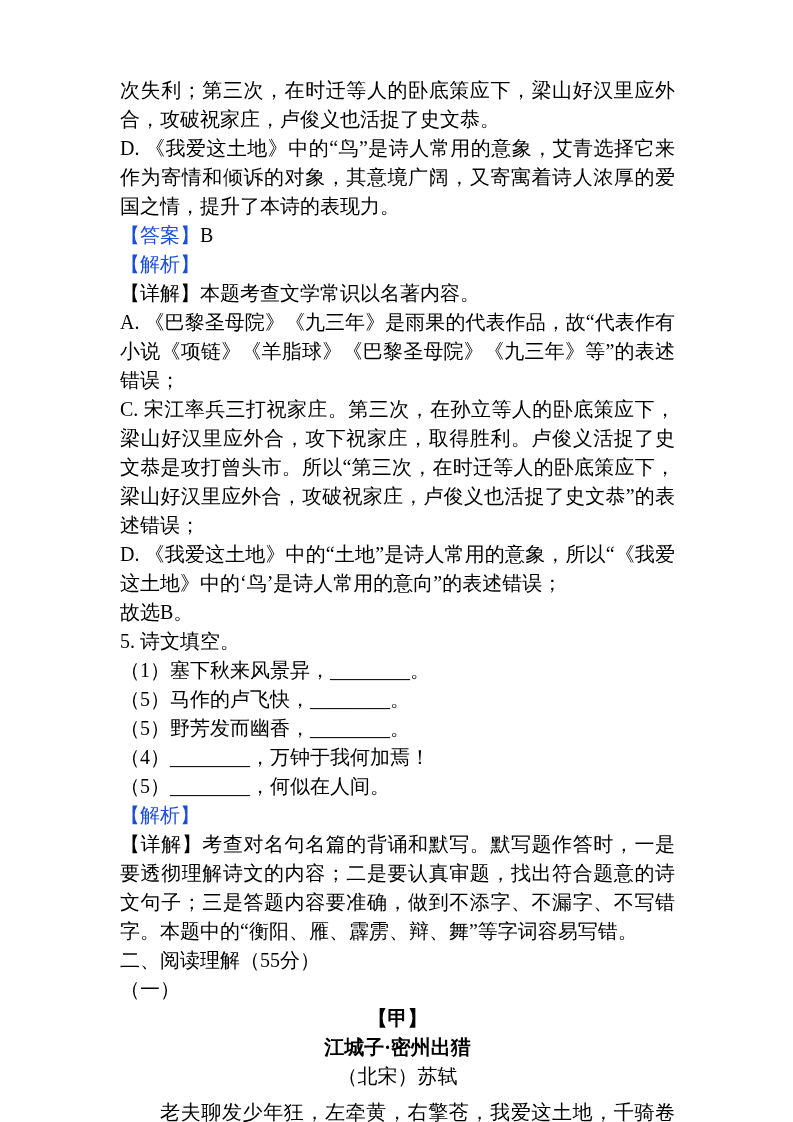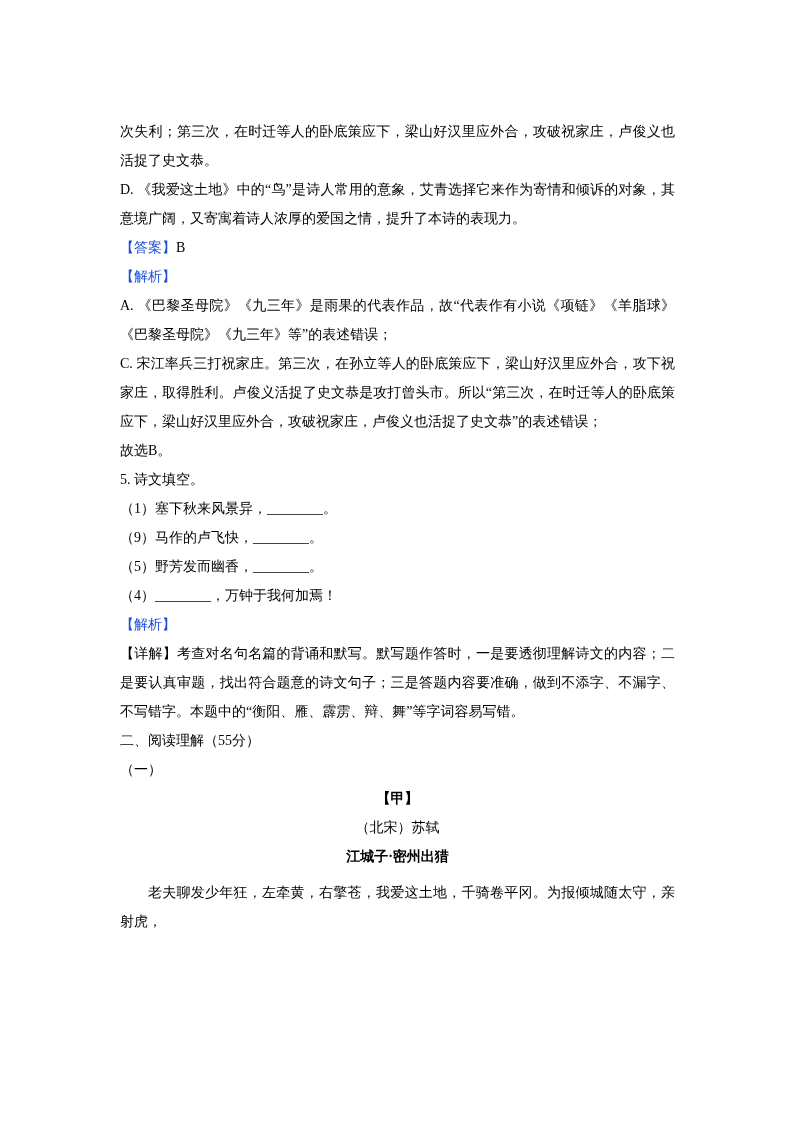--- a/index.html
+++ b/index.html
@@ -7,23 +7,23 @@
     padding: 0;
     background: #ffffff;
   }
   .page {
     position: relative;
     width: 793px;
     height: 1122px;
     background: #ffffff;
     overflow: hidden;
     box-sizing: border-box;
-    padding: 117px 118px 0 120px;
+    padding: 76px 118px 0 120px;
     font-family: "Liberation Serif", "DejaVu Serif", serif;
-    font-size: 14px;
+    font-size: 20px;
     color: #000000;
   }
   .page p {
     margin: 0;
     line-height: 29px;
     text-align: justify;
     white-space: pre-wrap;
     word-break: break-all;
   }
   .blue { color: #1d4ed8; }
@@ -38,46 +38,49 @@
 <div class="page">
 
   <p>次失利；第三次，在时迁等人的卧底策应下，梁山好汉里应外合，攻破祝家庄，卢俊义也活捉了史文恭。</p>
 
   <p>D. 《我爱这土地》中的“鸟”是诗人常用的意象，艾青选择它来作为寄情和倾诉的对象，其意境广阔，又寄寓着诗人浓厚的爱国之情，提升了本诗的表现力。</p>
 
   <p><span class="blue">【答案】</span><span>B</span></p>
 
   <p><span class="blue">【解析】</span></p>
 
+  <p>【详解】本题考查文学常识以名著内容。</p>
 
   <p>A. 《巴黎圣母院》《九三年》是雨果的代表作品，故“代表作有小说《项链》《羊脂球》《巴黎圣母院》《九三年》等”的表述错误；</p>
 
   <p>C. 宋江率兵三打祝家庄。第三次，在孙立等人的卧底策应下，梁山好汉里应外合，攻下祝家庄，取得胜利。卢俊义活捉了史文恭是攻打曾头市。所以“第三次，在时迁等人的卧底策应下，梁山好汉里应外合，攻破祝家庄，卢俊义也活捉了史文恭”的表述错误；</p>
 
+  <p>D. 《我爱这土地》中的“土地”是诗人常用的意象，所以“《我爱这土地》中的‘鸟’是诗人常用的意向”的表述错误；</p>
 
   <p>故选B。</p>
 
   <p>5. 诗文填空。</p>
 
   <p>（1）塞下秋来风景异，________。</p>
-  <p>（9）马作的卢飞快，________。</p>
+  <p>（5）马作的卢飞快，________。</p>
   <p>（5）野芳发而幽香，________。</p>
   <p>（4）________，万钟于我何加焉！</p>
+  <p>（5）________，何似在人间。</p>
 
 
   <p><span class="blue">【解析】</span></p>
 
   <p>【详解】考查对名句名篇的背诵和默写。默写题作答时，一是要透彻理解诗文的内容；二是要认真审题，找出符合题意的诗文句子；三是答题内容要准确，做到不添字、不漏字、不写错字。本题中的“衡阳、雁、霹雳、辩、舞”等字词容易写错。</p>
 
   <p>二、阅读理解（55分）</p>
 
   <p>（一）</p>
 
 
   <p class="center bold">【甲】</p>
 
+  <p class="center bold">江城子·密州出猎</p>
+
   <p class="center">（北宋）苏轼</p>
-
-  <p class="center bold">江城子·密州出猎</p>
 
   <p class="indent gap-top">老夫聊发少年狂，左牵黄，右擎苍，我爱这土地，千骑卷平冈。为报倾城随太守，亲射虎，</p>
 
 </div>
 
 </body></html>

